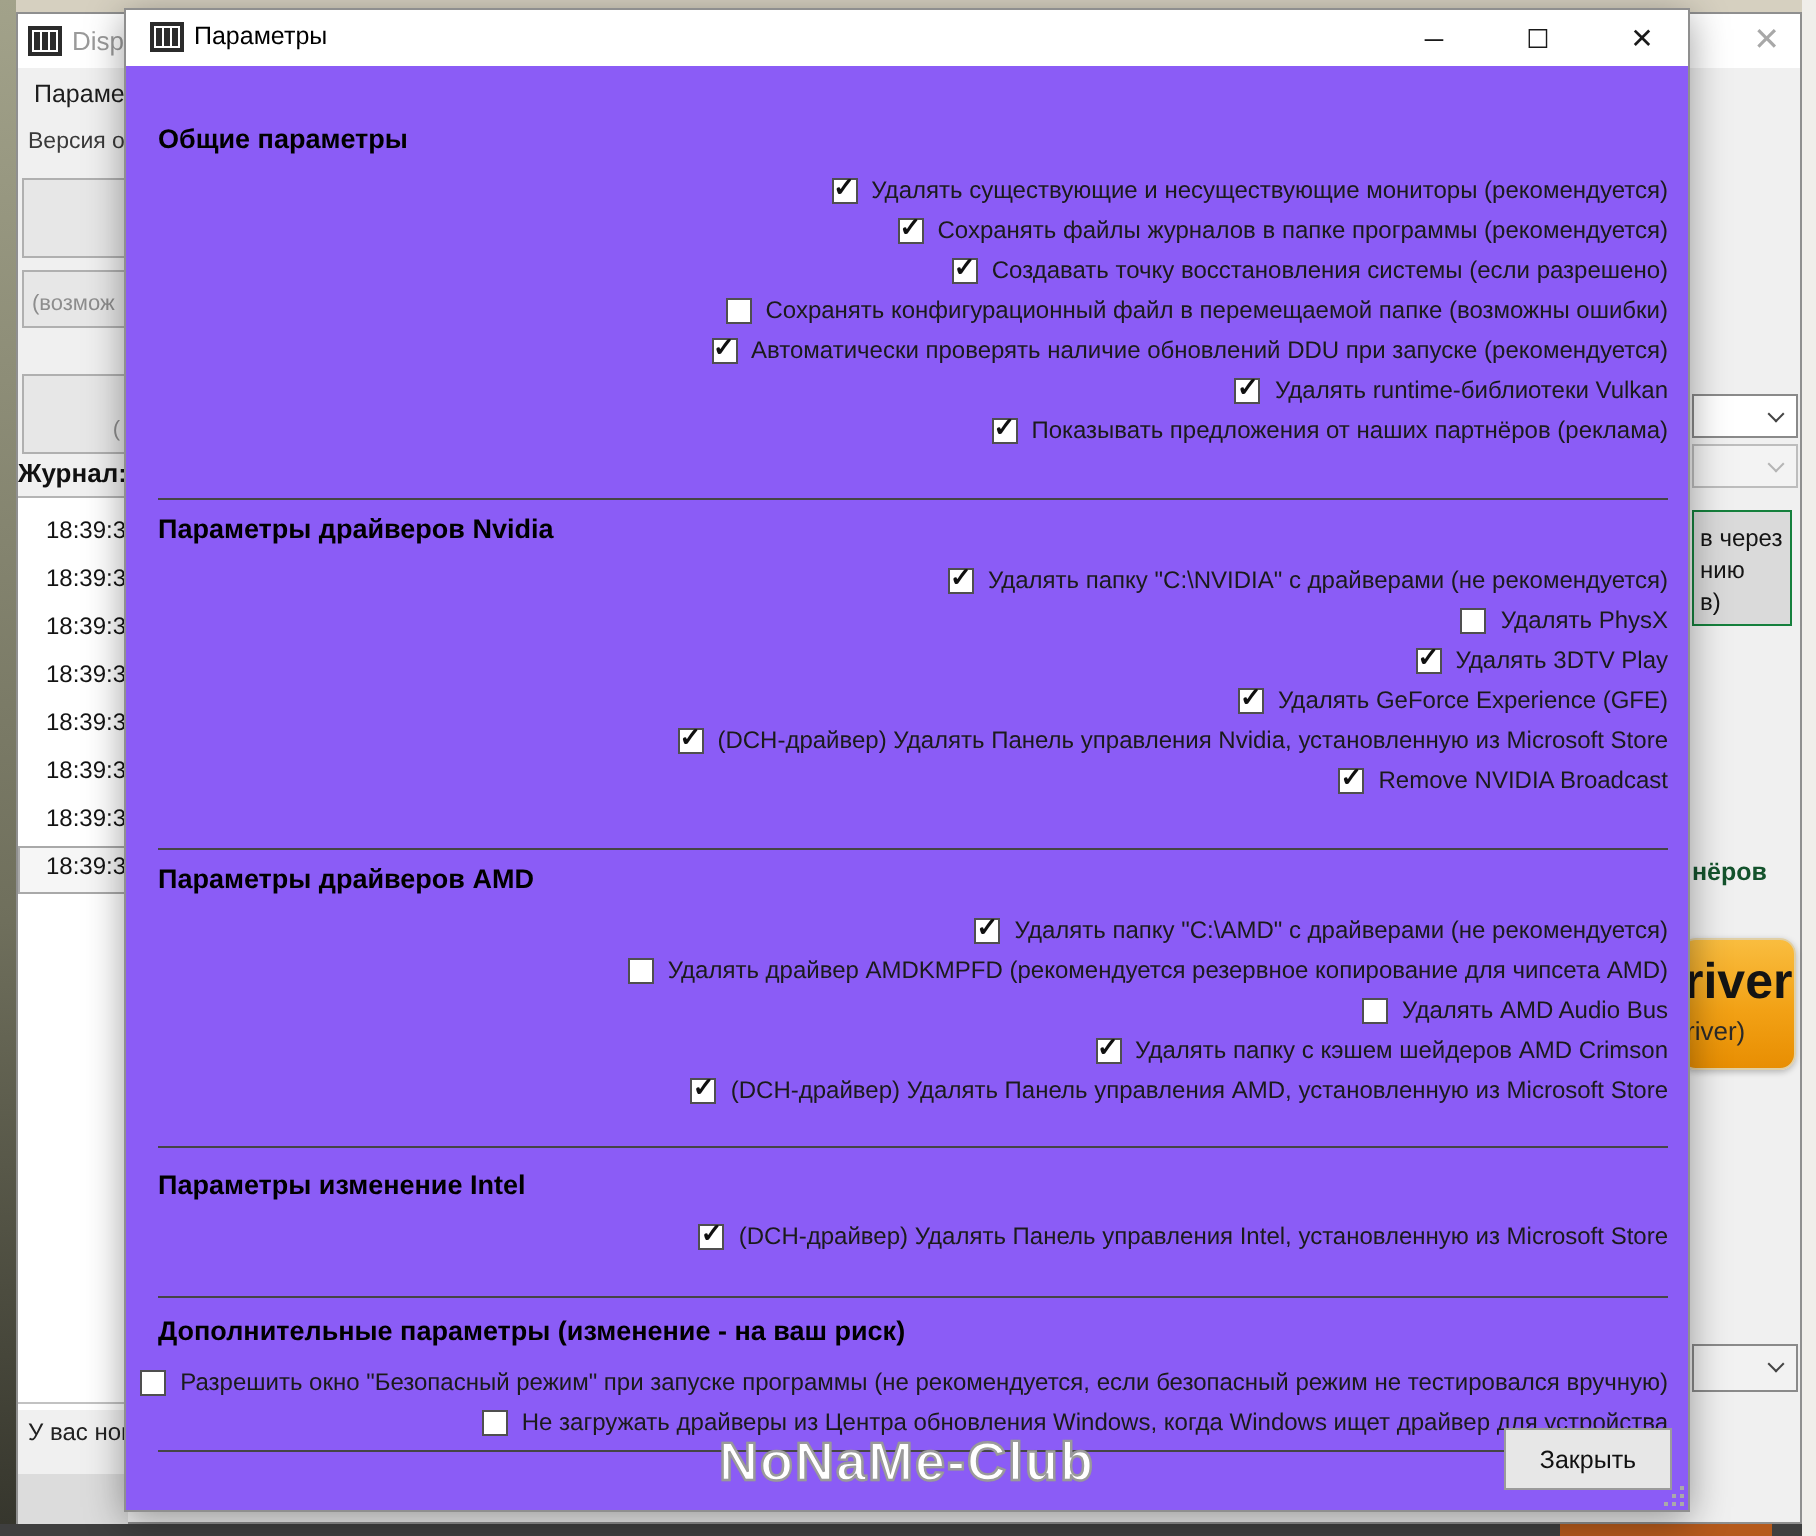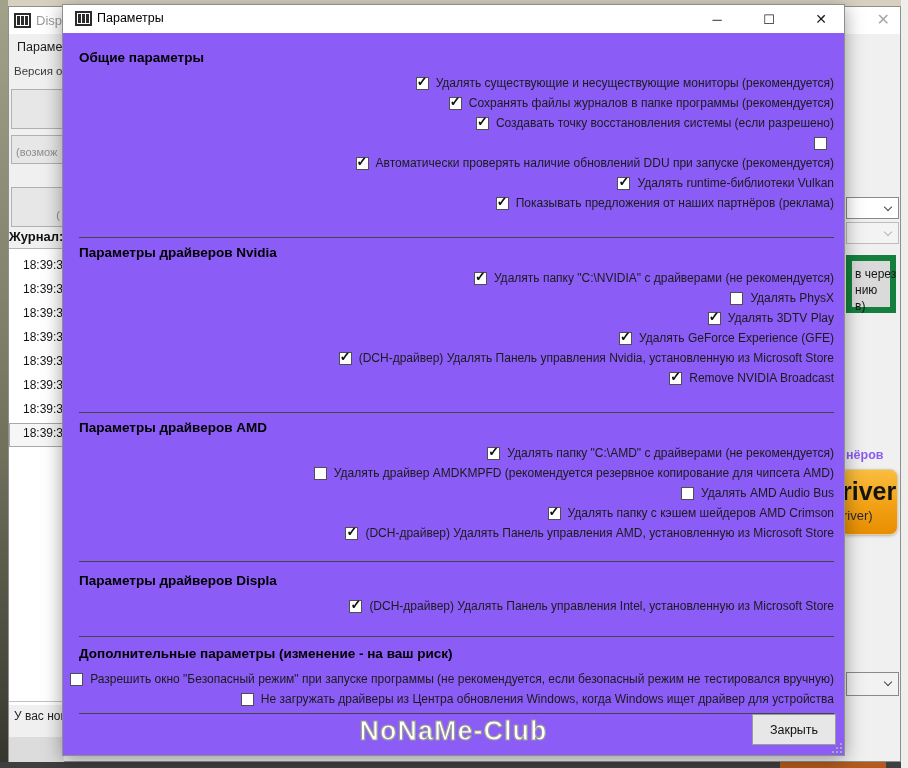--- a/index.html
+++ b/index.html
@@ -37,42 +37,42 @@
   .mw-status { position:absolute; left:5px; top:702px; font-size:12px; color:#222; white-space:nowrap; }
   .mw-lowband { position:absolute; left:0; top:730px; width:55px; height:25px; background:#dcdcdc; }
 
   
   .dd { position:absolute; left:837px; width:53px; height:22px; background:#ffffff; border:1px solid #8a8a8a; }
   .dd .chev { position:absolute; right:7px; top:6px; width:6px; height:6px;
     border-right:1.6px solid #444; border-bottom:1.6px solid #444; transform:rotate(45deg); }
   .dd.disabled { background:#f3f3f3; border-color:#bdbdbd; }
   .dd.disabled .chev { border-color:#b5b5b5; }
   .mw-graybtn { position:absolute; left:837px; top:248px; width:50px; height:58px;
-    background:#dadada; border:6px solid #15803d; padding:5px 0 0 3px; }
+    background:#dadada; border:1px solid #15803d; padding:5px 0 0 3px; }
   .mw-graybtn div { font-size:12px; color:#151515; line-height:16px; white-space:nowrap; }
-  .mw-partners { position:absolute; left:837px; top:441px; font-size:12.5px; font-weight:bold; color:#8b5cf6; white-space:nowrap; }
+  .mw-partners { position:absolute; left:837px; top:422px; font-size:12.5px; font-weight:bold; color:#14532d; white-space:nowrap; }
   .mw-adbtn { position:absolute; left:831px; top:462px; width:58px; height:66px; border-radius:8px;
     background:linear-gradient(#f9bd3f, #f2a115 55%, #e88e02); border:1px solid #e0cfa5;
     box-shadow:0 1px 3px rgba(0,0,0,.25); overflow:hidden; }
   .mw-adbtn .l1 { font-size:25px; font-weight:800; color:#141414; margin:7px 0 0 1px; white-space:nowrap; }
   .mw-adbtn .l2 { font-size:13px; color:#2a2a2a; margin:2px 0 0 2px; white-space:nowrap; }
 
   
   .dialog { position:absolute; left:62px; top:4px; width:783px; height:752px;
     background:#8b5cf6; border:1px solid #8f8f8f; box-shadow:0 4px 18px rgba(0,0,0,.38); }
   .dlg-titlebar { position:absolute; left:0; top:0; right:0; height:28px; background:#ffffff; }
   .dlg-icon { left:12px; top:6px; }
   .dlg-title { position:absolute; left:34px; top:6px; font-size:12.5px; color:#000; }
   .dlg-controls { position:absolute; right:0; top:0; height:28px; display:flex; }
   .dlg-ctl { width:46px; height:28px; display:flex; align-items:center; justify-content:center;
     font-size:13px; color:#1a1a1a; cursor:default; }
   .dlg-ctl.min { margin-right:6px; } .dlg-ctl.max { margin-right:6px; }
   .dlg-ctl.close { font-size:14px; }
 
-  .dlg-content { position:absolute; left:0; top:28px; right:0; padding:16px 10px 0 16px; }
+  .dlg-content { position:absolute; left:0; top:40px; right:0; padding:16px 10px 0 16px; }
   .sec-header { font-size:13.5px; font-weight:bold; color:#000; height:20px; line-height:18px; margin-bottom:4px; white-space:nowrap; }
   .row { display:flex; align-items:center; height:20px; white-space:nowrap;justify-content:flex-end; }
   .cb { position:relative; flex:0 0 13px; width:13px; height:13px; background:#fff; border:1px solid #4f4f4f; margin-right:7px; }
   .cb.checked::after { content:"✓"; position:absolute; left:0px; top:-3.5px; font-size:13px; font-weight:bold; color:#101010; }
   .lbl { font-size:12px; color:#1b1b1b; }
   .sep { border-top:1px solid #454545; height:0; }
   .sep.s1 { margin-top:24px; margin-bottom:6px; }
   .sep.s2 { margin-top:24px; margin-bottom:6px; }
   .sep.s3 { margin-top:18px; margin-bottom:10px; }
   .sep.s4 { margin-top:20px; margin-bottom:8px; }
@@ -179,20 +179,21 @@
       <div class="row">
           <span class="cb checked"></span>
           <span class="lbl">Сохранять файлы журналов в папке программы (рекомендуется)</span>
         </div>
       <div class="row">
           <span class="cb checked"></span>
           <span class="lbl">Создавать точку восстановления системы (если разрешено)</span>
         </div>
       <div class="row">
           <span class="cb"></span>
+          <span class="lbl">Сохранять конфигурационный файл в перемещаемой папке (возможны ошибки)</span>
         </div>
       <div class="row">
           <span class="cb checked"></span>
           <span class="lbl">Автоматически проверять наличие обновлений DDU при запуске (рекомендуется)</span>
         </div>
       <div class="row">
           <span class="cb checked"></span>
           <span class="lbl">Удалять runtime-библиотеки Vulkan</span>
         </div>
       <div class="row">
@@ -247,21 +248,21 @@
           <span class="cb checked"></span>
           <span class="lbl">Удалять папку с кэшем шейдеров AMD Crimson</span>
         </div>
       <div class="row">
           <span class="cb checked"></span>
           <span class="lbl">(DCH-драйвер) Удалять Панель управления AMD, установленную из Microsoft Store</span>
         </div>
 
       <div class="sep s3"></div>
 
-      <div class="sec-header">Параметры драйверов Displa</div>
+      <div class="sec-header">Параметры изменение Intel</div>
       <div class="row">
           <span class="cb checked"></span>
           <span class="lbl">(DCH-драйвер) Удалять Панель управления Intel, установленную из Microsoft Store</span>
         </div>
 
       <div class="sep s4"></div>
 
       <div class="sec-header">Дополнительные параметры (изменение - на ваш риск)</div>
       <div class="row">
           <span class="cb"></span>

